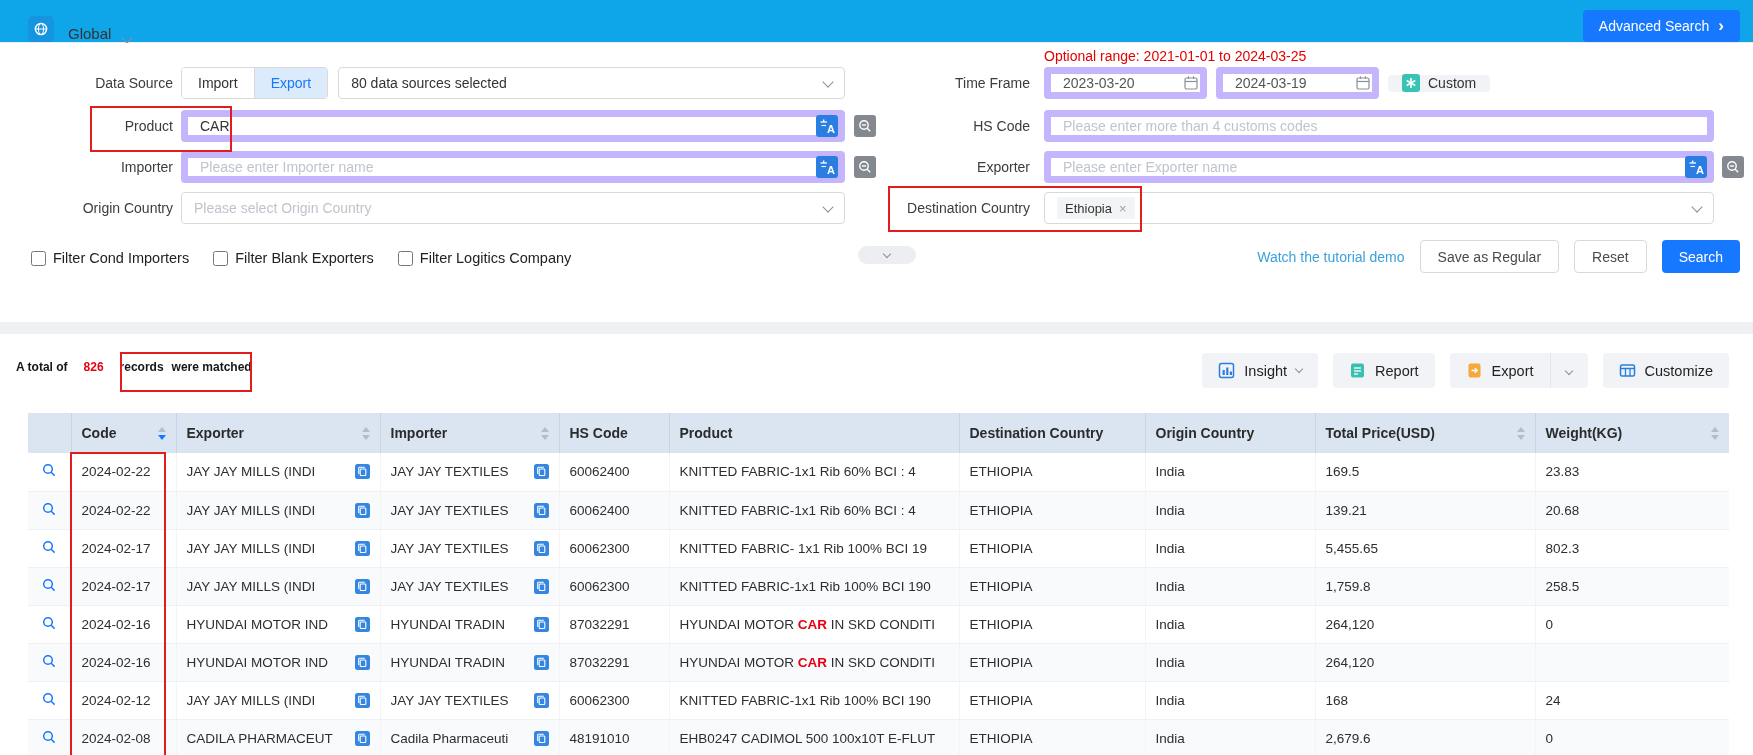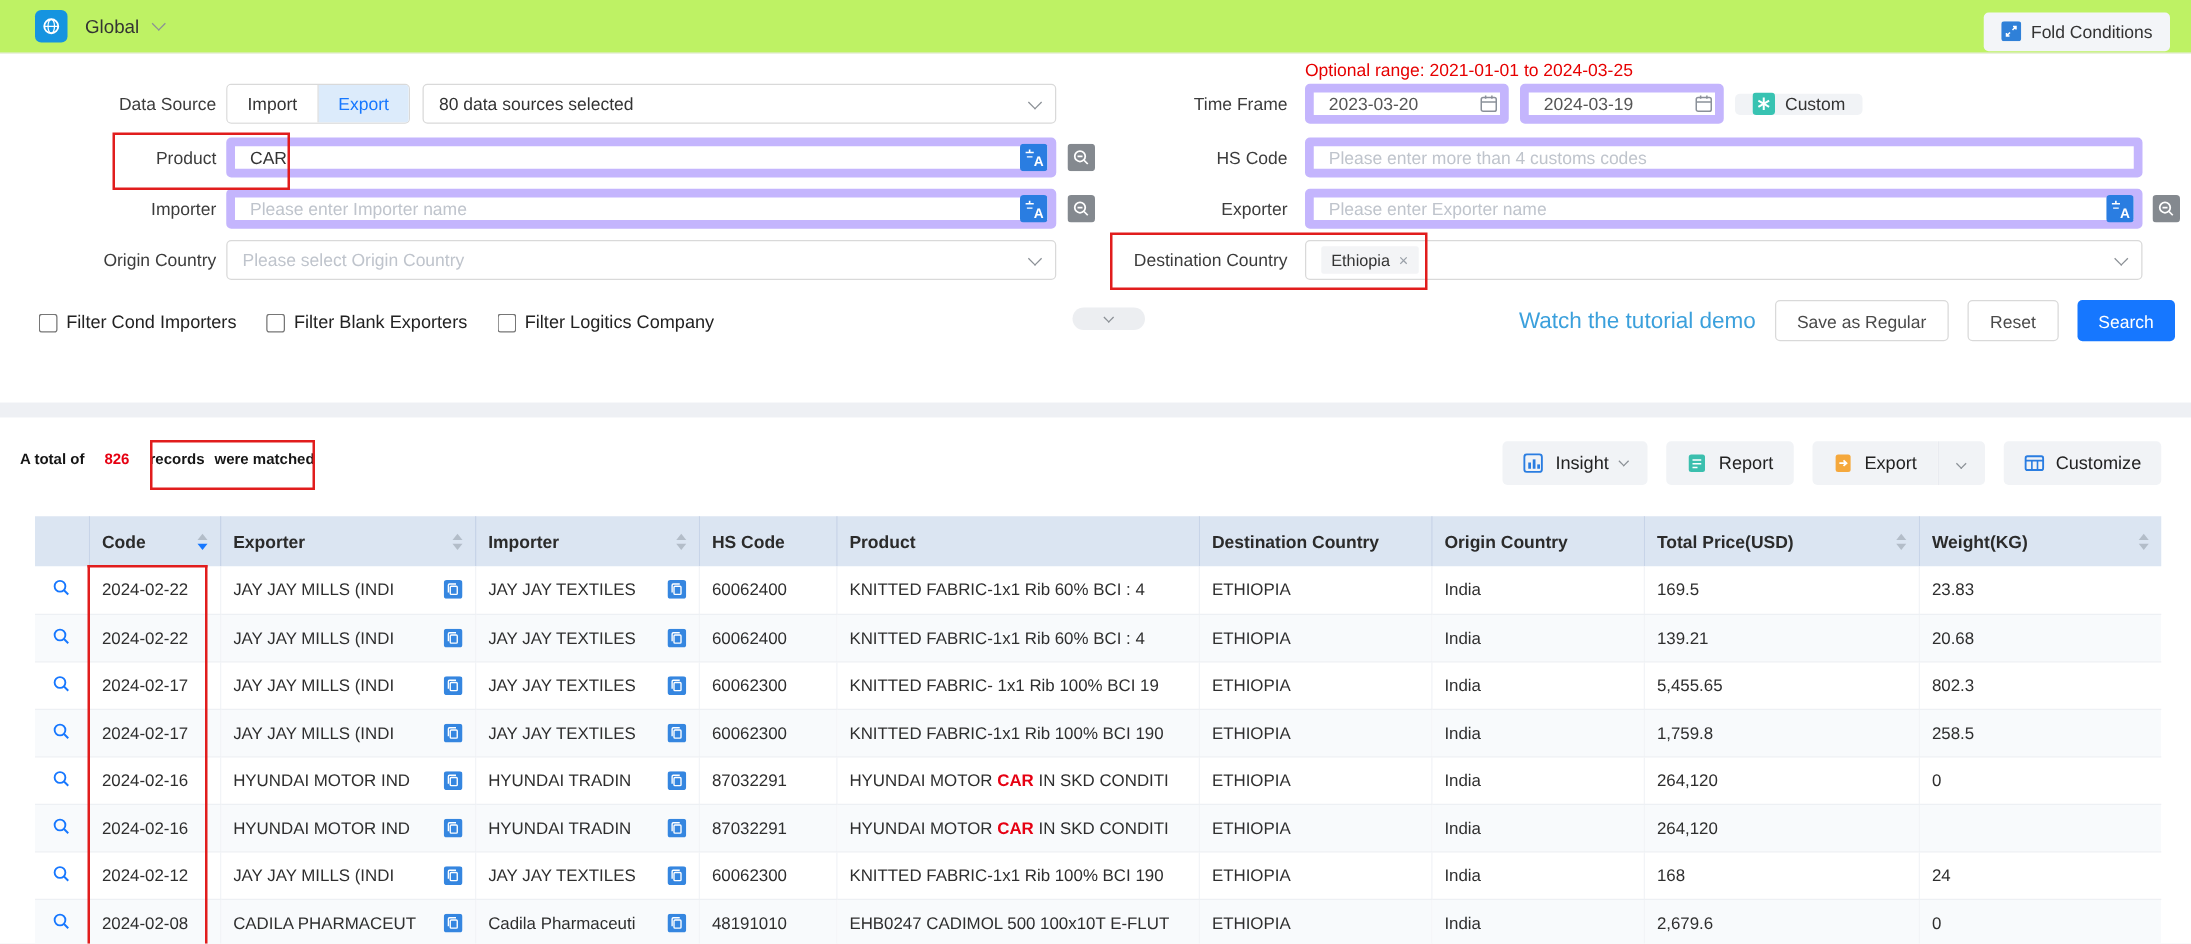--- a/index.html
+++ b/index.html
@@ -6,22 +6,22 @@
   html,body { width:1753px; height:755px; }
   body {
     position:relative; overflow:hidden;
     background:#eef0f4;
     font-family:"Liberation Sans", sans-serif;
     color:#333;
   }
   svg { display:block; }
 
   
-  .topbar { position:absolute; left:0; top:0; width:100%; height:43px; background:#bef264;
-            border-bottom:1px solid #ececec; display:flex; align-items:center; }
+  .topbar { position:absolute; left:0; top:0; width:100%; height:43px; background:#0ea5e9;
+            border-bottom:1px solid #ececec; display:flex; align-items:flex-end; }
   .logo { margin-left:28px; width:26px; height:26px; border-radius:5px; background:#1594e0;
           display:flex; align-items:center; justify-content:center; flex:0 0 auto; }
   .global-label { margin-left:14px; font-size:15px; color:#333; }
   .chev { width:8px; height:8px; border-right:1.6px solid #8b9096; border-bottom:1.6px solid #8b9096;
           transform:rotate(45deg); display:inline-block; }
   .chev-sm { width:6px; height:6px; }
   .topbar .global-chev { margin-left:12px; margin-top:-4px; }
   .tb-actions { margin-left:auto; margin-right:13px; display:flex; align-items:center; gap:12px;flex-direction:column; }
   .tb-btn { height:31px; background:#f3f5f8; border-radius:4px; display:flex; align-items:center;
             gap:8px; padding:0 14px; font-size:14px; color:#333; cursor:pointer; }
@@ -80,21 +80,21 @@
   .cb-group input { width:15px; height:15px; margin-right:7px; accent-color:var(--accent,#1677ff); }
   .cb-group span { font-size:14.5px; color:#222; }
 
   .collapse-pill { position:absolute; left:858px; top:203px; width:58px; height:18px;
                    background:#eceef1; border-radius:9px; display:flex; align-items:center;
                    justify-content:center; cursor:pointer; }
   .collapse-pill .chev { margin-top:-3px; }
 
   .form-actions { position:absolute; right:13px; top:197px; height:33px; display:flex;
                   align-items:center; gap:15px; }
-  .link { color:var(--link,#3ba0dc); font-size:18px; cursor:pointer; }
+  .link { color:var(--link,#3ba0dc); font-size:14px; cursor:pointer; }
   .btn { height:33px; border-radius:4px; font-size:14px; display:flex; align-items:center;
          padding:0 17px; cursor:pointer; }
   .btn-plain { background:#fff; border:1px solid #d9d9d9; color:#4a4a4a; }
   .btn-primary { background:var(--accent,#1677ff); color:#fff; border:none; }
 
   
   .results-panel { position:absolute; left:0; top:334px; width:100%; height:421px;
                    background:#fff; overflow:hidden; }
   .summary { position:absolute; left:16px; top:26px; font-size:12px; font-weight:bold; color:#161616; }
   .summary .count { color:var(--red,#e60012); margin:0 16px; }

